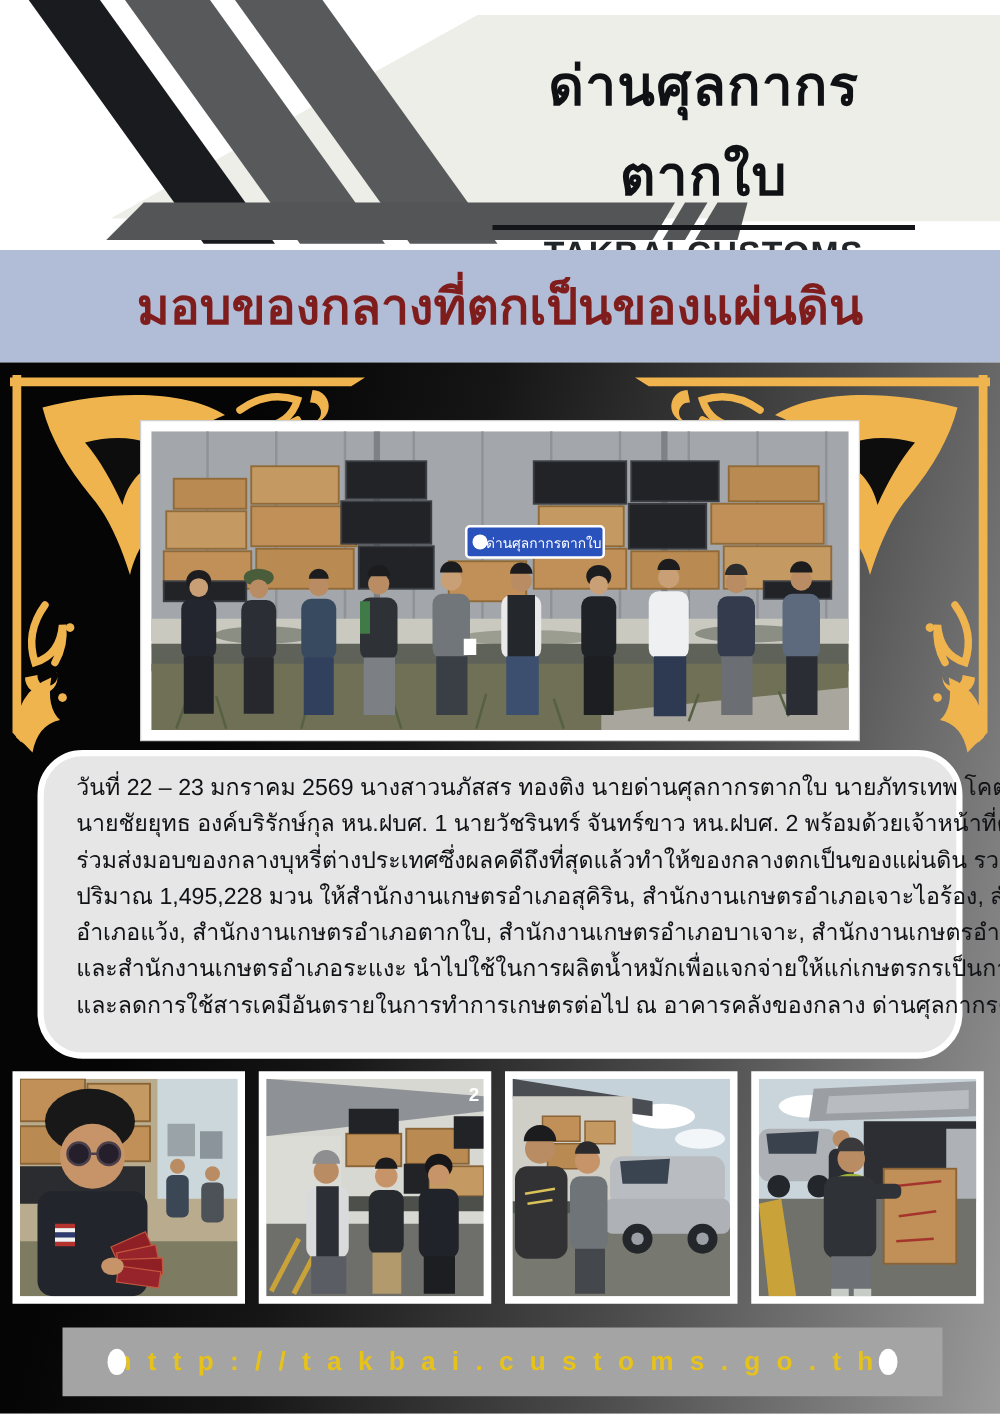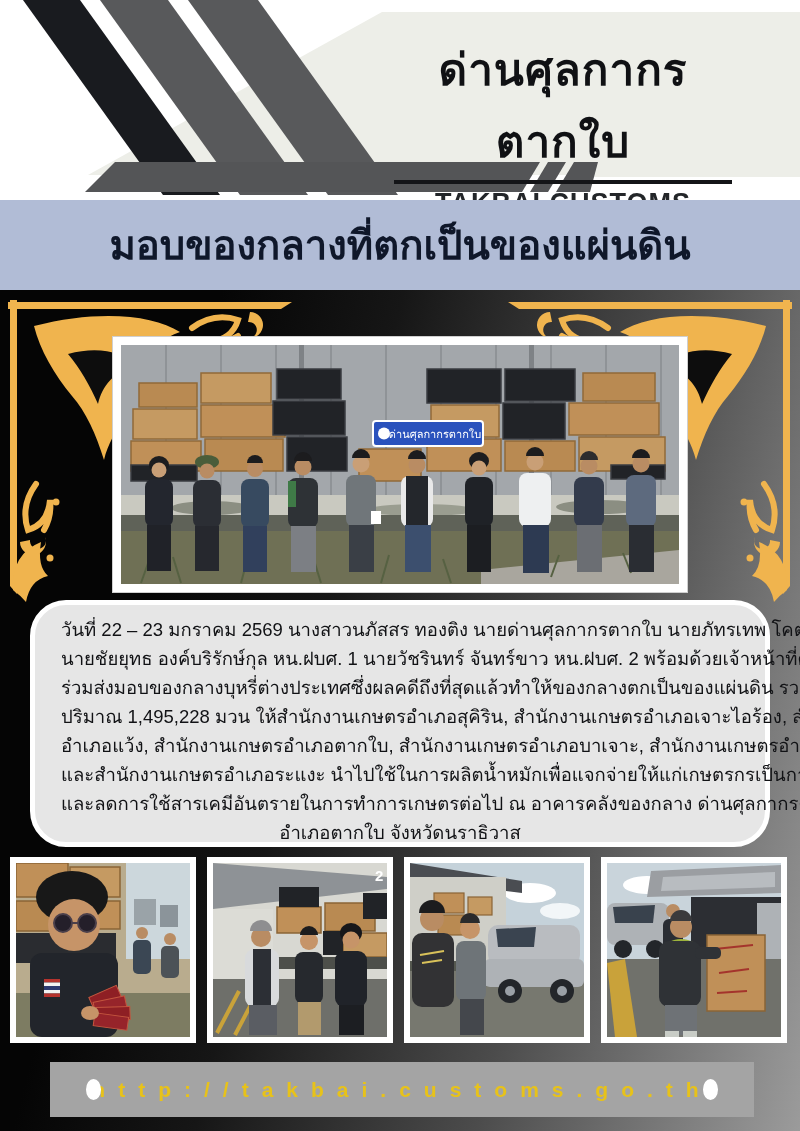--- a/index.html
+++ b/index.html
@@ -19,21 +19,21 @@
   .logo-inner{left:10px;top:10px;width:96px;height:96px;border-radius:50%;background:#fdfdfb;}
   .logo svg{position:absolute;left:0;top:0;width:116px;height:116px;}
   .title-block{left:388px;top:34px;width:350px;height:120px;text-align:center;}
   .title-thai{font-size:44px;font-weight:bold;color:#101114;line-height:72px;letter-spacing:1px;}
   .title-rule{width:338px;height:4px;background:#141518;margin:2px auto 4px auto;}
   .title-en{font-size:27px;font-weight:bold;color:#232629;letter-spacing:1px;}
 
   
   .banner{left:0;top:200px;width:800px;height:90px;background:#b1bcd6;
           display:flex;align-items:center;justify-content:center;}
-  .banner-title{font-size:40px;font-weight:bold;color:#0f172a;}
+  .banner-title{font-size:40px;font-weight:bold;color:#7f1d1d;}
 
   
   .dark{left:0;top:290px;width:800px;height:841px;
         background:linear-gradient(104deg,#050505 22%,#161616 40%,#4c4c4c 68%,#9b9b9b 100%);}
   .kanok{position:absolute;width:300px;height:322px;pointer-events:none;}
   .kanok.tl{left:0;top:2px;}
   .kanok.tr{right:0;top:2px;transform:scaleX(-1);}
 
   .main-photo-frame{left:113px;top:47px;width:558px;height:239px;background:#ffffff;
         padding:8px;box-shadow:0 0 0 1px #cfcfcf;}
@@ -248,21 +248,20 @@
     </div>
 
     <div class="abs text-box">
       <div class="text-line">วันที่ 22 – 23 มกราคม 2569 นางสาวนภัสสร ทองติง นายด่านศุลกากรตากใบ นายภัทรเทพ โคตรพัฒน์ หน.ฝคต.</div>
       <div class="text-line">นายชัยยุทธ องค์บริรักษ์กุล หน.ฝบศ. 1 นายวัชรินทร์ จันทร์ขาว หน.ฝบศ. 2 พร้อมด้วยเจ้าหน้าที่ด่านฯ ตากใบ</div>
       <div class="text-line">ร่วมส่งมอบของกลางบุหรี่ต่างประเทศซึ่งผลคดีถึงที่สุดแล้วทำให้ของกลางตกเป็นของแผ่นดิน รวม 30 แฟ้มคดี</div>
       <div class="text-line">ปริมาณ 1,495,228 มวน ให้สำนักงานเกษตรอำเภอสุคิริน, สำนักงานเกษตรอำเภอเจาะไอร้อง, สำนักงานเกษตร</div>
       <div class="text-line">อำเภอแว้ง, สำนักงานเกษตรอำเภอตากใบ, สำนักงานเกษตรอำเภอบาเจาะ, สำนักงานเกษตรอำเภอรือเสาะ</div>
       <div class="text-line">และสำนักงานเกษตรอำเภอระแงะ นำไปใช้ในการผลิตน้ำหมักเพื่อแจกจ่ายให้แก่เกษตรกรเป็นการลดค่าใช้จ่าย</div>
       <div class="text-line">และลดการใช้สารเคมีอันตรายในการทำการเกษตรต่อไป ณ อาคารคลังของกลาง ด่านศุลกากรตากใบ</div>
-      <div class="text-line">อำเภอตากใบ จังหวัดนราธิวาส</div>
     </div>
 
     <div class="abs photo-row-frame" style="left:10px;">
       <svg viewBox="0 0 174 174">
         <rect width="174" height="174" fill="#b9ac8e"></rect>
         <rect x="110" y="0" width="64" height="96" fill="#ccd7dc"></rect>
         <rect x="118" y="36" width="22" height="26" fill="#9aa3a8"></rect>
         <rect x="144" y="42" width="18" height="22" fill="#8b949a"></rect>
         <g stroke="#8a6436" stroke-width="1.5">
           <rect x="0" y="0" width="52" height="34" fill="#c09058"></rect>

